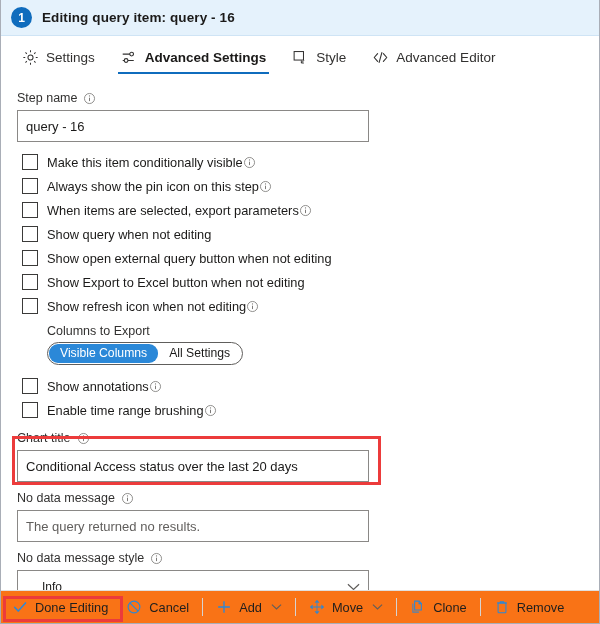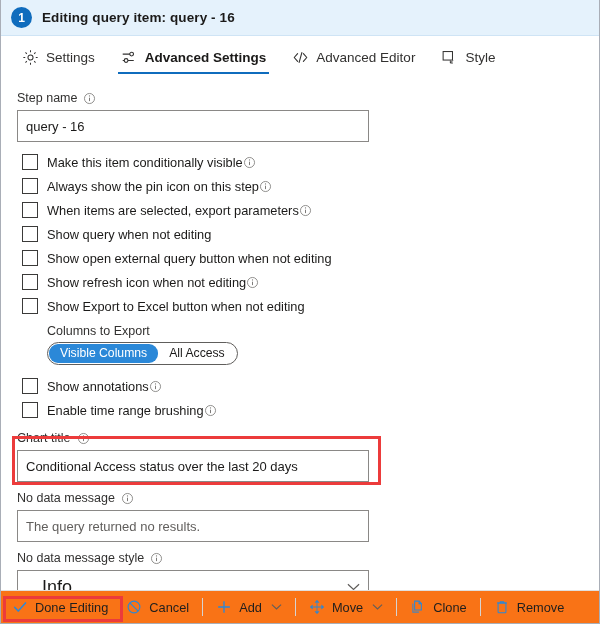--- a/index.html
+++ b/index.html
@@ -121,21 +121,21 @@
     margin-left: 16px;
   }
   .select-box {
     width: 352px;
     height: 34px;
     border: 1px solid #8a8886;
     background: #fff;
     display: flex;
     align-items: center;
     padding: 0 24px;
-    font-size: 18px;
+    font-size: 12px;
     color: #1b1a19;
     cursor: pointer;
   }
   .chev {
     position: absolute;
     right: 9px; top: 50%;
     transform: translateY(-50%);
     pointer-events: none;
   }
 
@@ -264,35 +264,35 @@
           <path d="M2 6h13M2 13.5h13"></path>
           <circle cx="12.5" cy="6" r="2.2" fill="#fff"></circle>
           <circle cx="6" cy="13.5" r="2.2" fill="#fff"></circle>
         </svg>
       </span>
       <span class="tab-label">Advanced Settings</span>
     </div>
 
     <div class="tab">
       <span class="tab-icon">
-        <svg width="17" height="17" viewBox="0 0 20 20" fill="none" stroke="#323130" stroke-width="1.3" stroke-linecap="round" stroke-linejoin="round">
-          <path d="M6.6 5.5L2.6 10l4 4.5M13.4 5.5l4 4.5-4 4.5M11.6 4.2L8.4 15.8"></path>
-        </svg>
-      </span>
-      <span class="tab-label">Advanced Editor</span>
-    </div>
-
-    <div class="tab">
-      <span class="tab-icon">
         <svg width="17" height="17" viewBox="0 0 20 20" fill="none" stroke="#323130" stroke-width="1.2">
           <rect x="2.5" y="3" width="11" height="10"></rect>
           <path d="M11 13.5v3h3M11 16.5l3-3" stroke-width="1.1"></path>
         </svg>
       </span>
       <span class="tab-label">Style</span>
+    </div>
+
+    <div class="tab">
+      <span class="tab-icon">
+        <svg width="17" height="17" viewBox="0 0 20 20" fill="none" stroke="#323130" stroke-width="1.3" stroke-linecap="round" stroke-linejoin="round">
+          <path d="M6.6 5.5L2.6 10l4 4.5M13.4 5.5l4 4.5-4 4.5M11.6 4.2L8.4 15.8"></path>
+        </svg>
+      </span>
+      <span class="tab-label">Advanced Editor</span>
     </div>
 
   </div>
 
   <div class="body">
 
     
     <div class="field-label">
       <span>Step name</span>
       <span class="info-icon">
@@ -360,45 +360,45 @@
       <div class="cb-row">
         <span class="cb-box"></span>
         <span class="cb-label">
           <span>Show open external query button when not editing</span>
         </span>
       </div>
 
       <div class="cb-row">
         <span class="cb-box"></span>
         <span class="cb-label">
+          <span>Show Export to Excel button when not editing</span>
+        </span>
+      </div>
+
+      <div class="cb-row">
+        <span class="cb-box"></span>
+        <span class="cb-label">
           <span>Show refresh icon when not editing</span>
           <span class="info-icon">
             <svg width="13" height="13" viewBox="0 0 16 16" fill="none" stroke="#797775" stroke-width="1">
               <circle cx="8" cy="8" r="6.2"></circle>
                 <path d="M8 7v4.2" stroke-width="1.2"></path>
               <circle cx="8" cy="4.9" r=".75" fill="#797775" stroke="none"></circle>
             </svg>
           </span>
         </span>
       </div>
 
-      <div class="cb-row">
-        <span class="cb-box"></span>
-        <span class="cb-label">
-          <span>Show Export to Excel button when not editing</span>
-        </span>
-      </div>
-
     </div>
 
     
     <div class="sub-label">Columns to Export</div>
     <div class="pill">
       <span class="pill-opt sel">Visible Columns</span>
-      <span class="pill-opt">All Access</span>
+      <span class="pill-opt">All Settings</span>
     </div>
 
     
     <div style="margin-top:9px;">
       <div class="cb-row">
         <span class="cb-box"></span>
         <span class="cb-label">
           <span>Show annotations</span>
           <span class="info-icon">
             <svg width="13" height="13" viewBox="0 0 16 16" fill="none" stroke="#797775" stroke-width="1">

